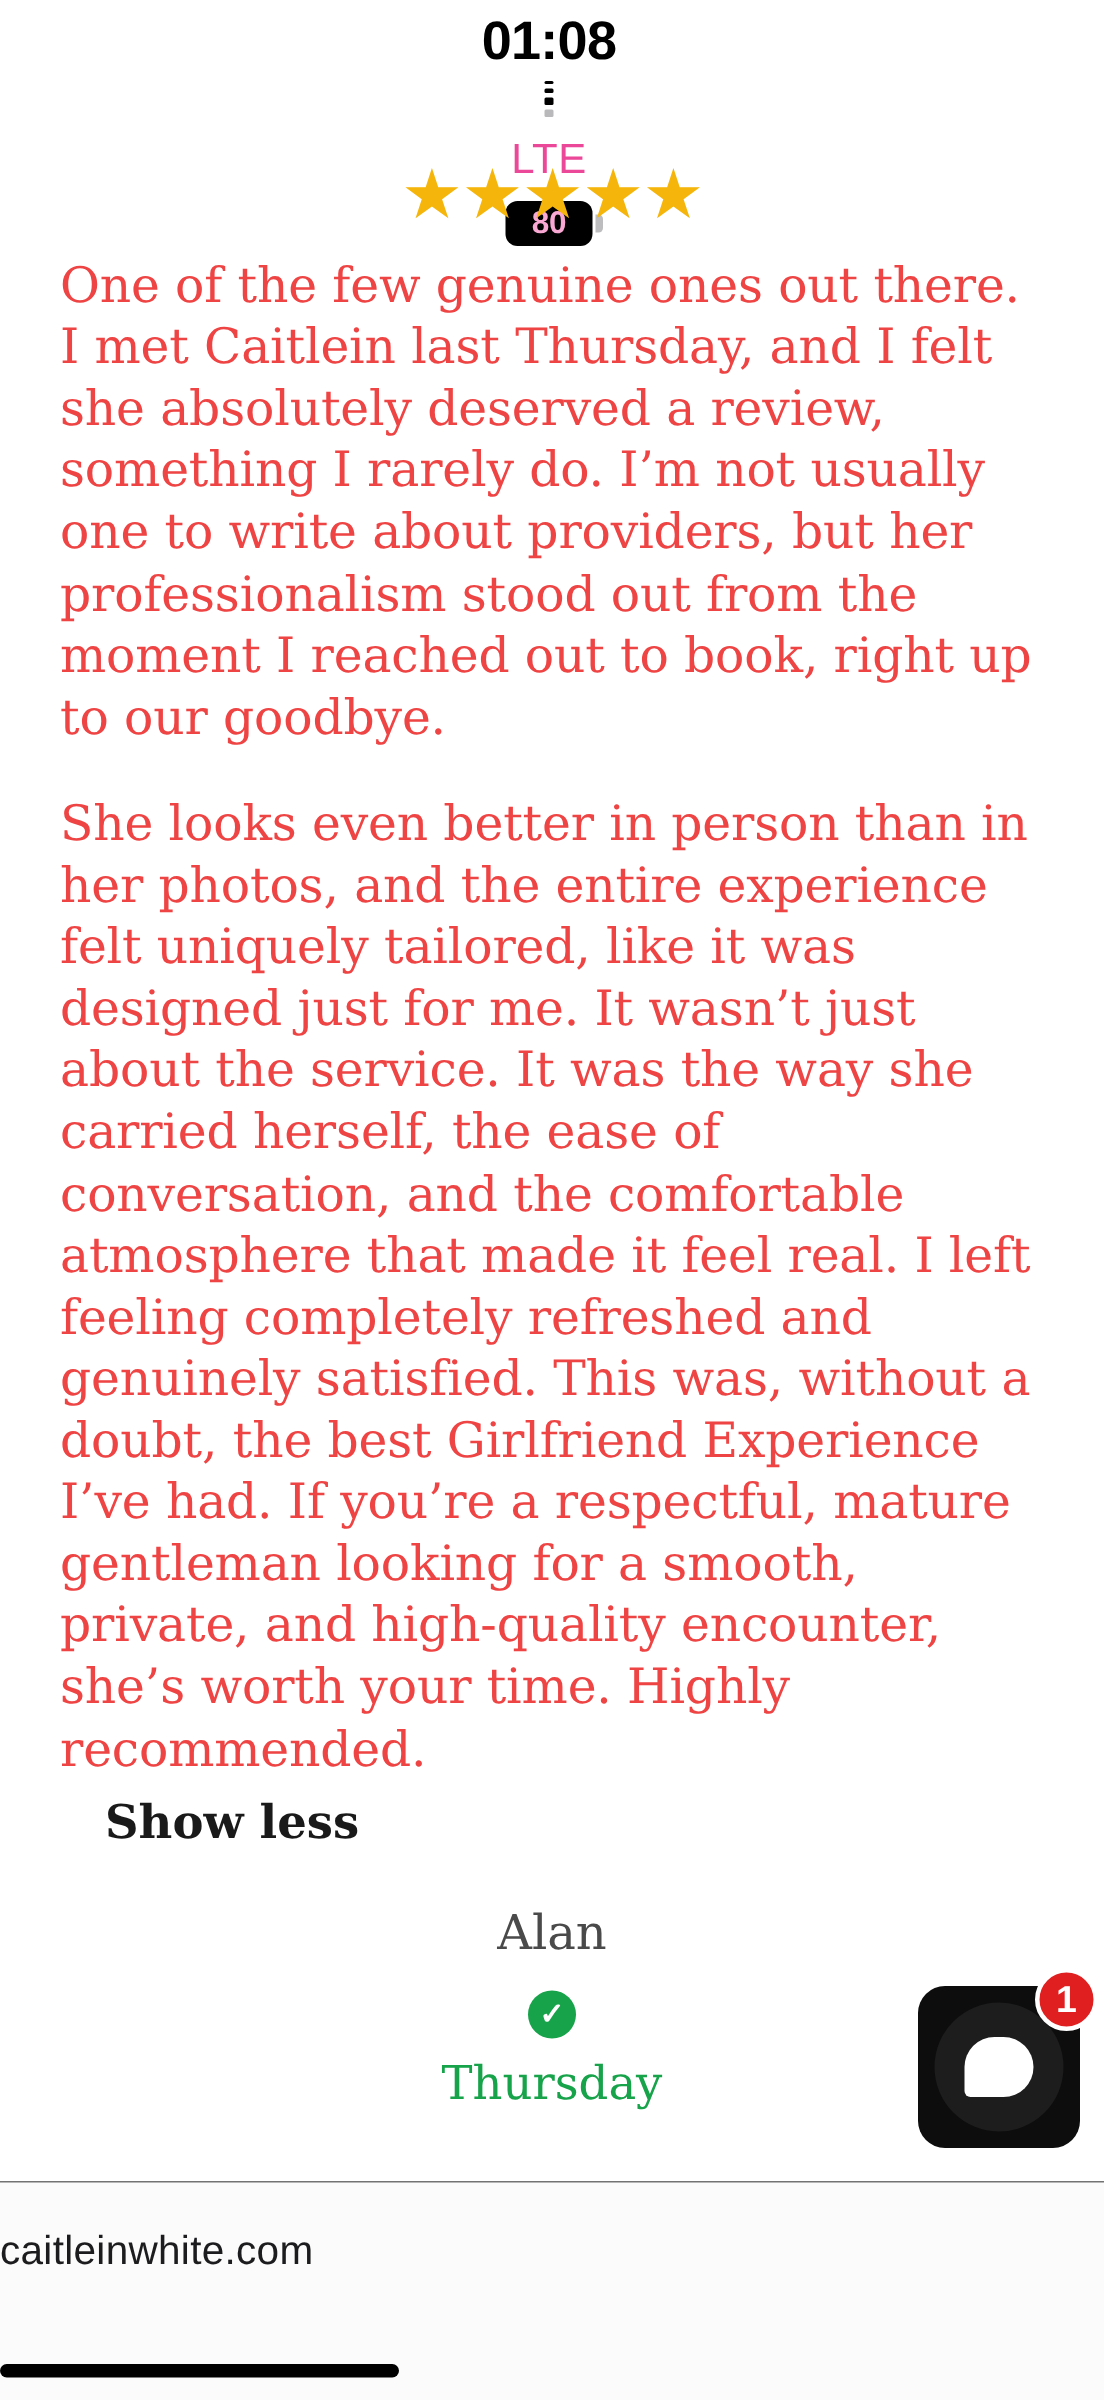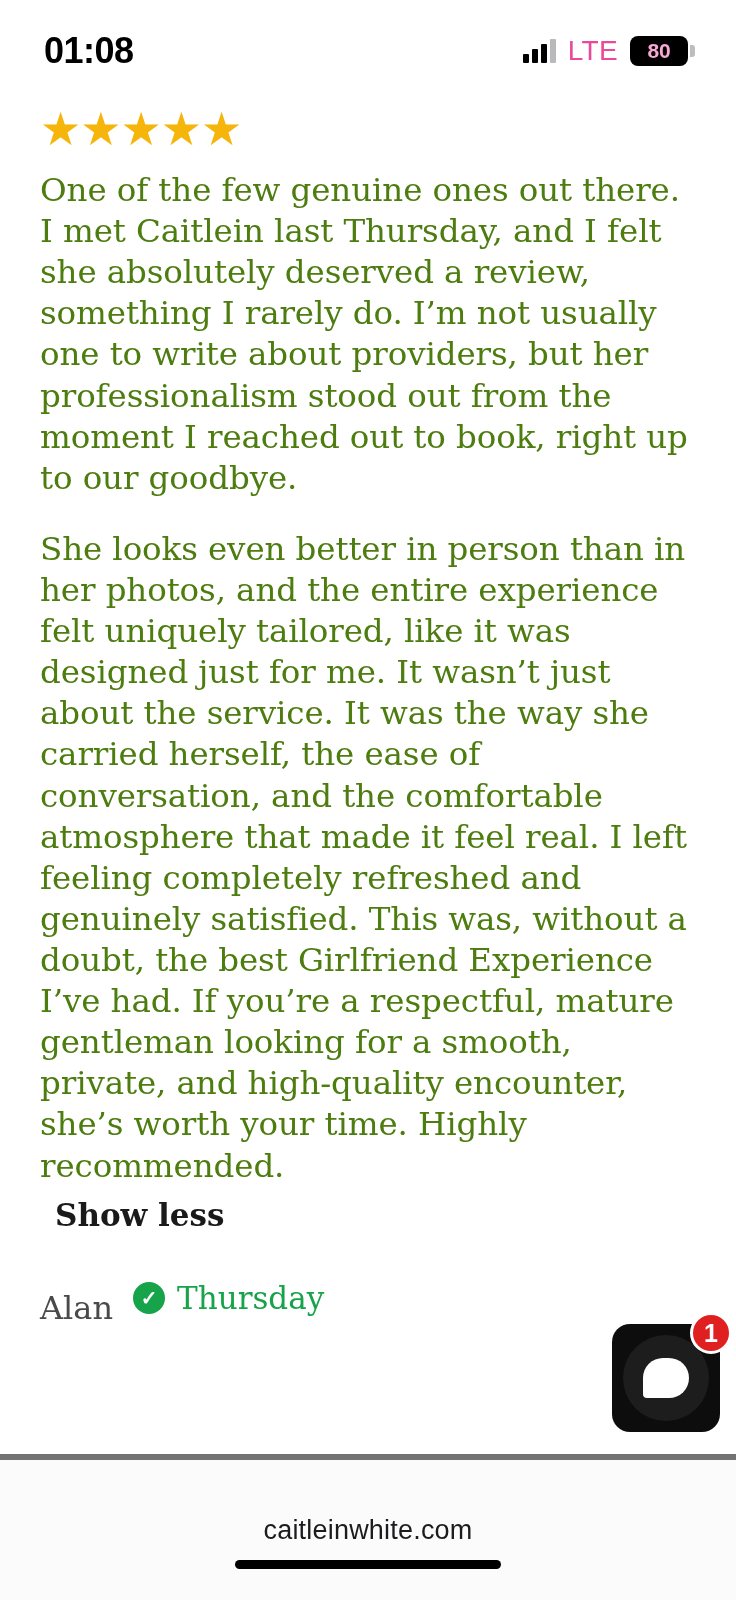--- a/index.html
+++ b/index.html
@@ -1,15 +1,15 @@
 <!DOCTYPE html>
 <html><head>
 <meta charset="utf-8">
 <style>
-  * { box-sizing: border-box; margin: 0; padding: 0; }
+  * { box-sizing: border-box; margin: 0; padding: 0; flex-direction: column; }
   html, body {
     width: 736px;
     height: 1600px;
     background: #ffffff;
     font-family: "Liberation Sans", sans-serif;
     overflow: hidden;
   }
   .phone {
     position: relative;
     width: 736px;
@@ -120,47 +120,46 @@
     font-style: italic;
     font-size: 33px;
     color: #2c2c2c;
     letter-spacing: 0.2px;
   }
 
   .review-body p {
     font-family: "DejaVu Serif", serif;
     font-size: 32.5px;
     line-height: 1.265;
-    color: #4d7c0f;
+    color: #ef4444;
     letter-spacing: -0.1px;
   }
   .review-body p + p { margin-top: 30px; }
 
   .show-less {
     display: inline-block;
     margin-top: 10px;
-    margin-left: 15px;
+    margin-left: 30px;
     font-family: "DejaVu Serif", serif;
     font-weight: 700;
     font-size: 31px;
     color: #1a1a1a;
     cursor: pointer;
   }
 
   .reviewer {
     margin-top: 36px;
     display: flex;
     align-items: center;
     gap: 20px;
   }
   .reviewer-name {
     font-family: "DejaVu Serif", serif;
     font-size: 32px;
     color: #4a4a4a;
-    margin-top: 20px;
   }
   .verified {
     display: flex;
     align-items: center;
     gap: 12px;
   }
   .verified-badge {
     width: 32px;
     height: 32px;
     border-radius: 50%;
@@ -221,24 +220,24 @@
     font-weight: 600;
     display: flex;
     align-items: center;
     justify-content: center;
     border: 3px solid #fff;
   }
 
   
   .browser-bar {
     flex: 0 0 92px;
-    border-top: 6px solid #737373;
+    border-top: 1px solid #737373;
     background: #fbfbfb;
     display: flex;
-    align-items: flex-end;
+    align-items: flex-start;
     justify-content: center;
   }
   .url {
     font-size: 27px;
     font-weight: 500;
     color: #1c1c1e;
     letter-spacing: 0.2px;
   }
   .home-indicator-wrap {
     flex: 0 0 54px;

